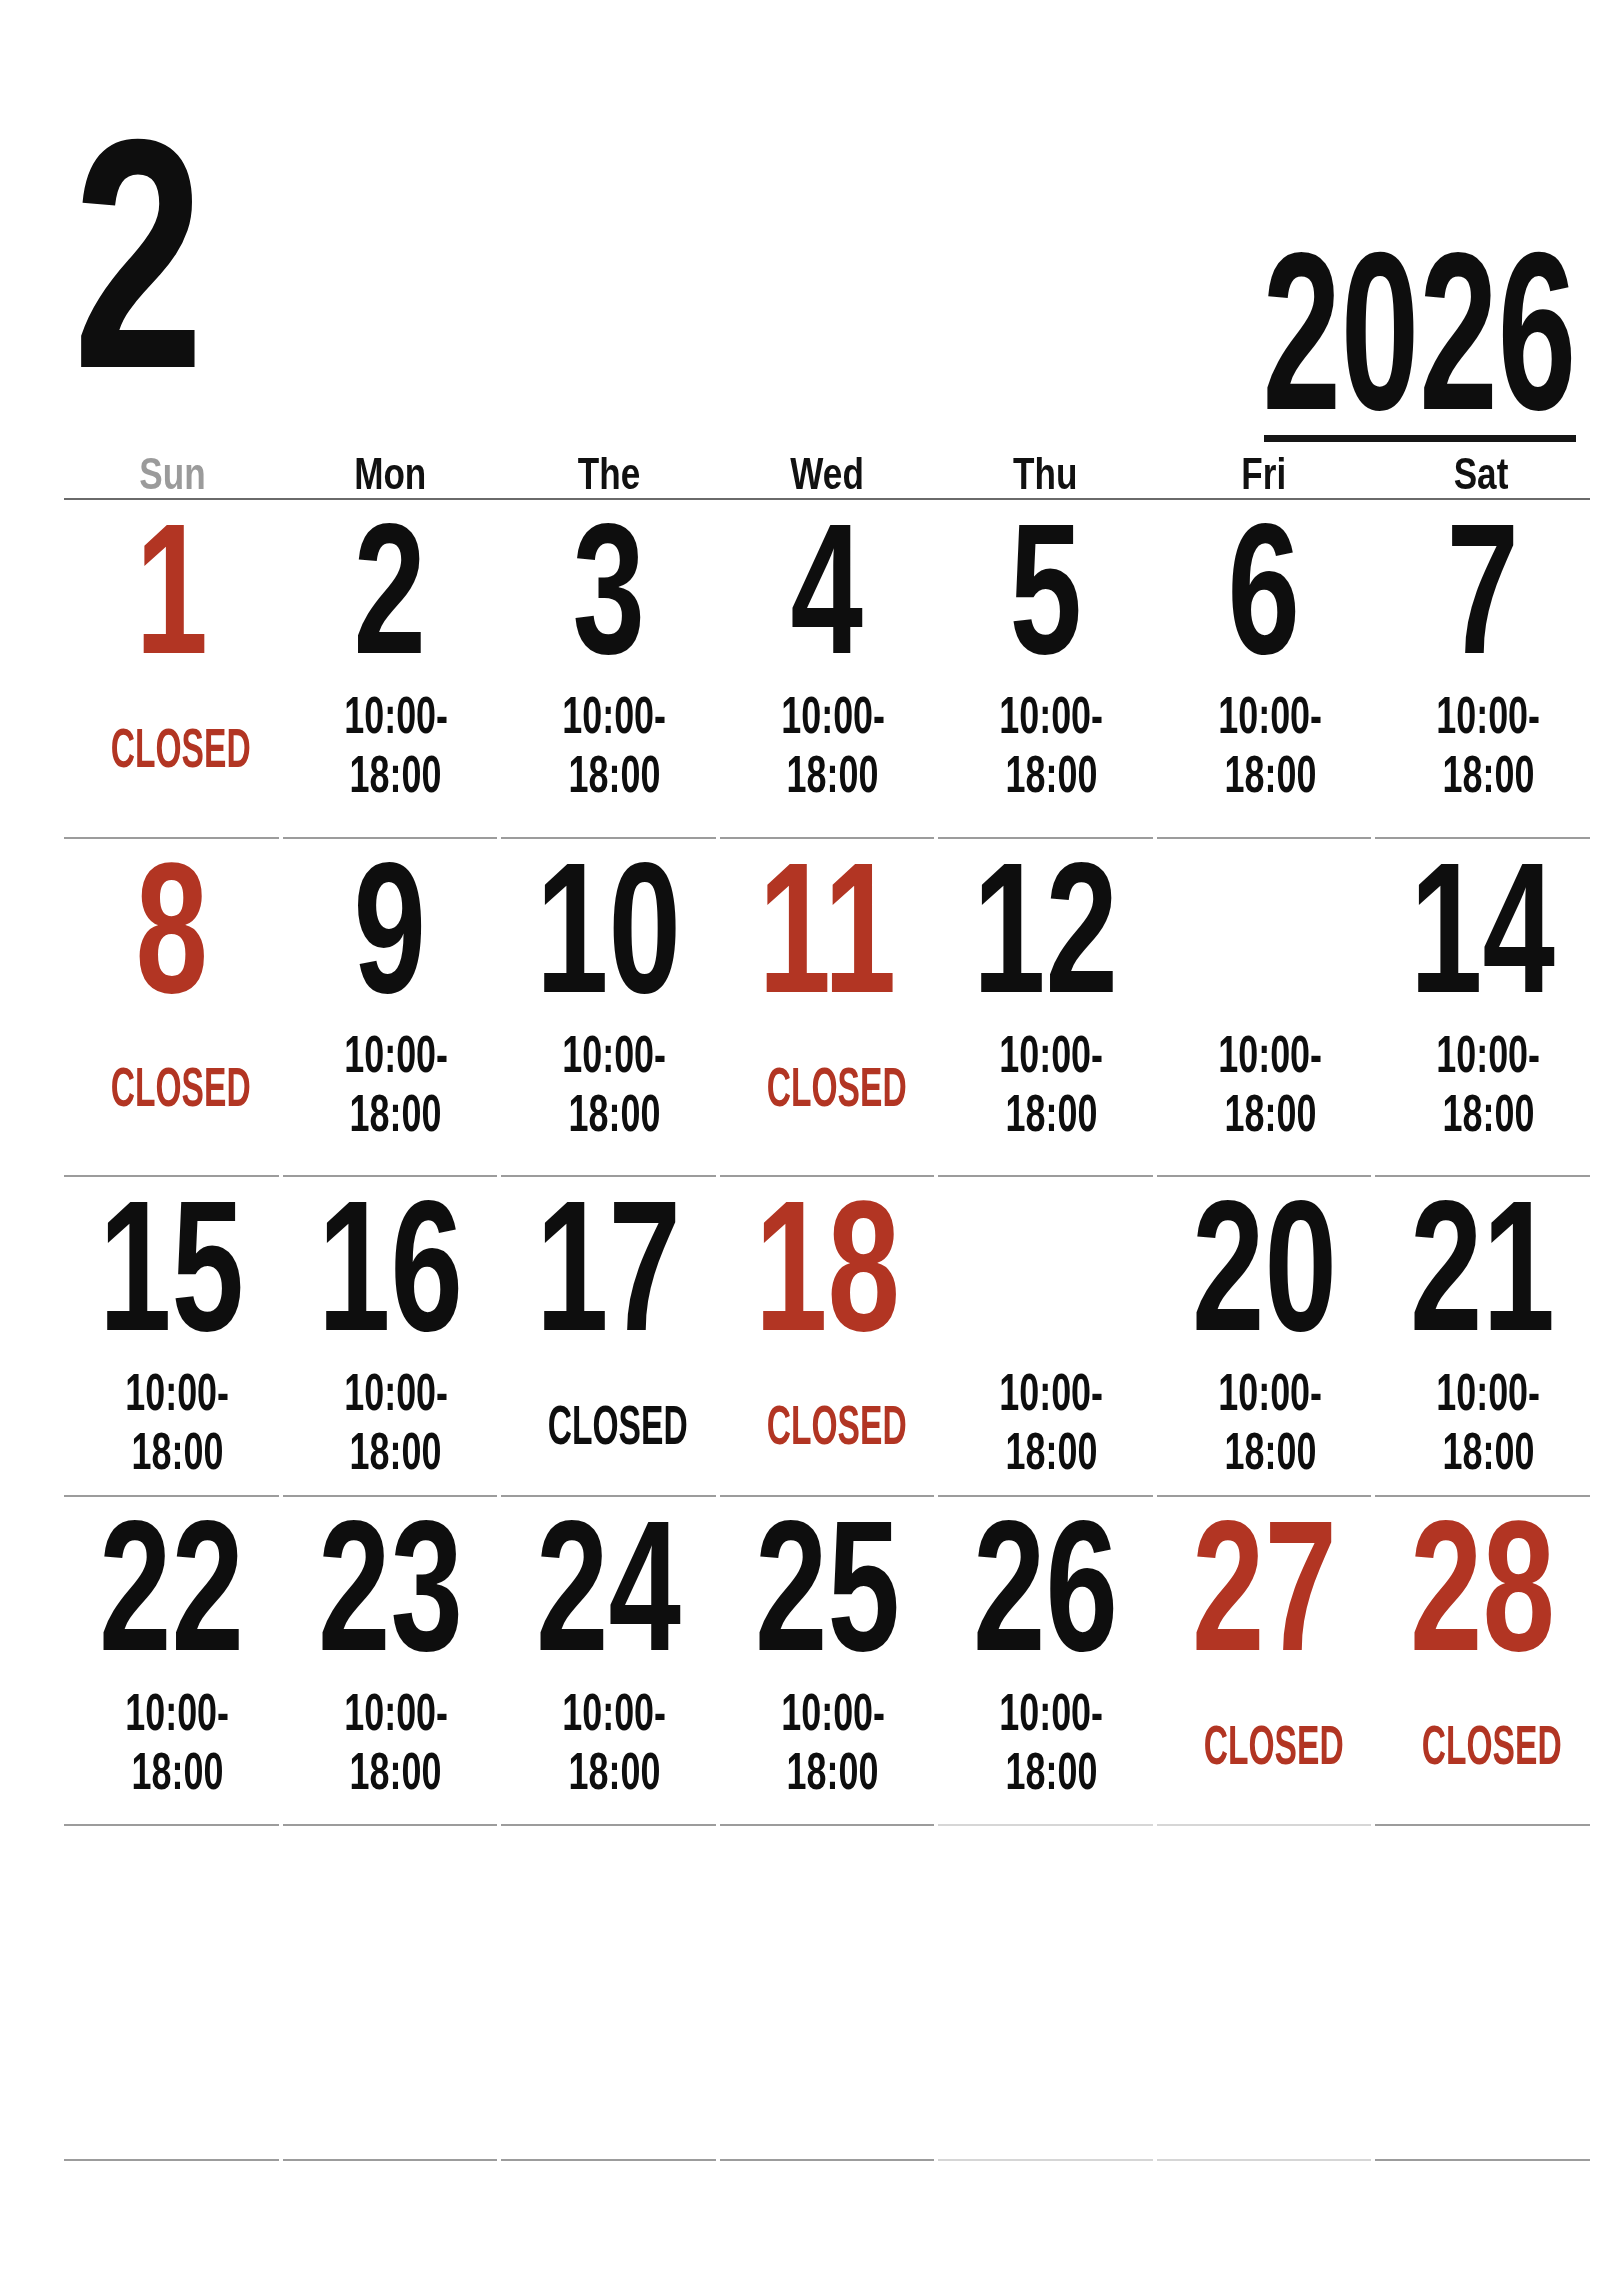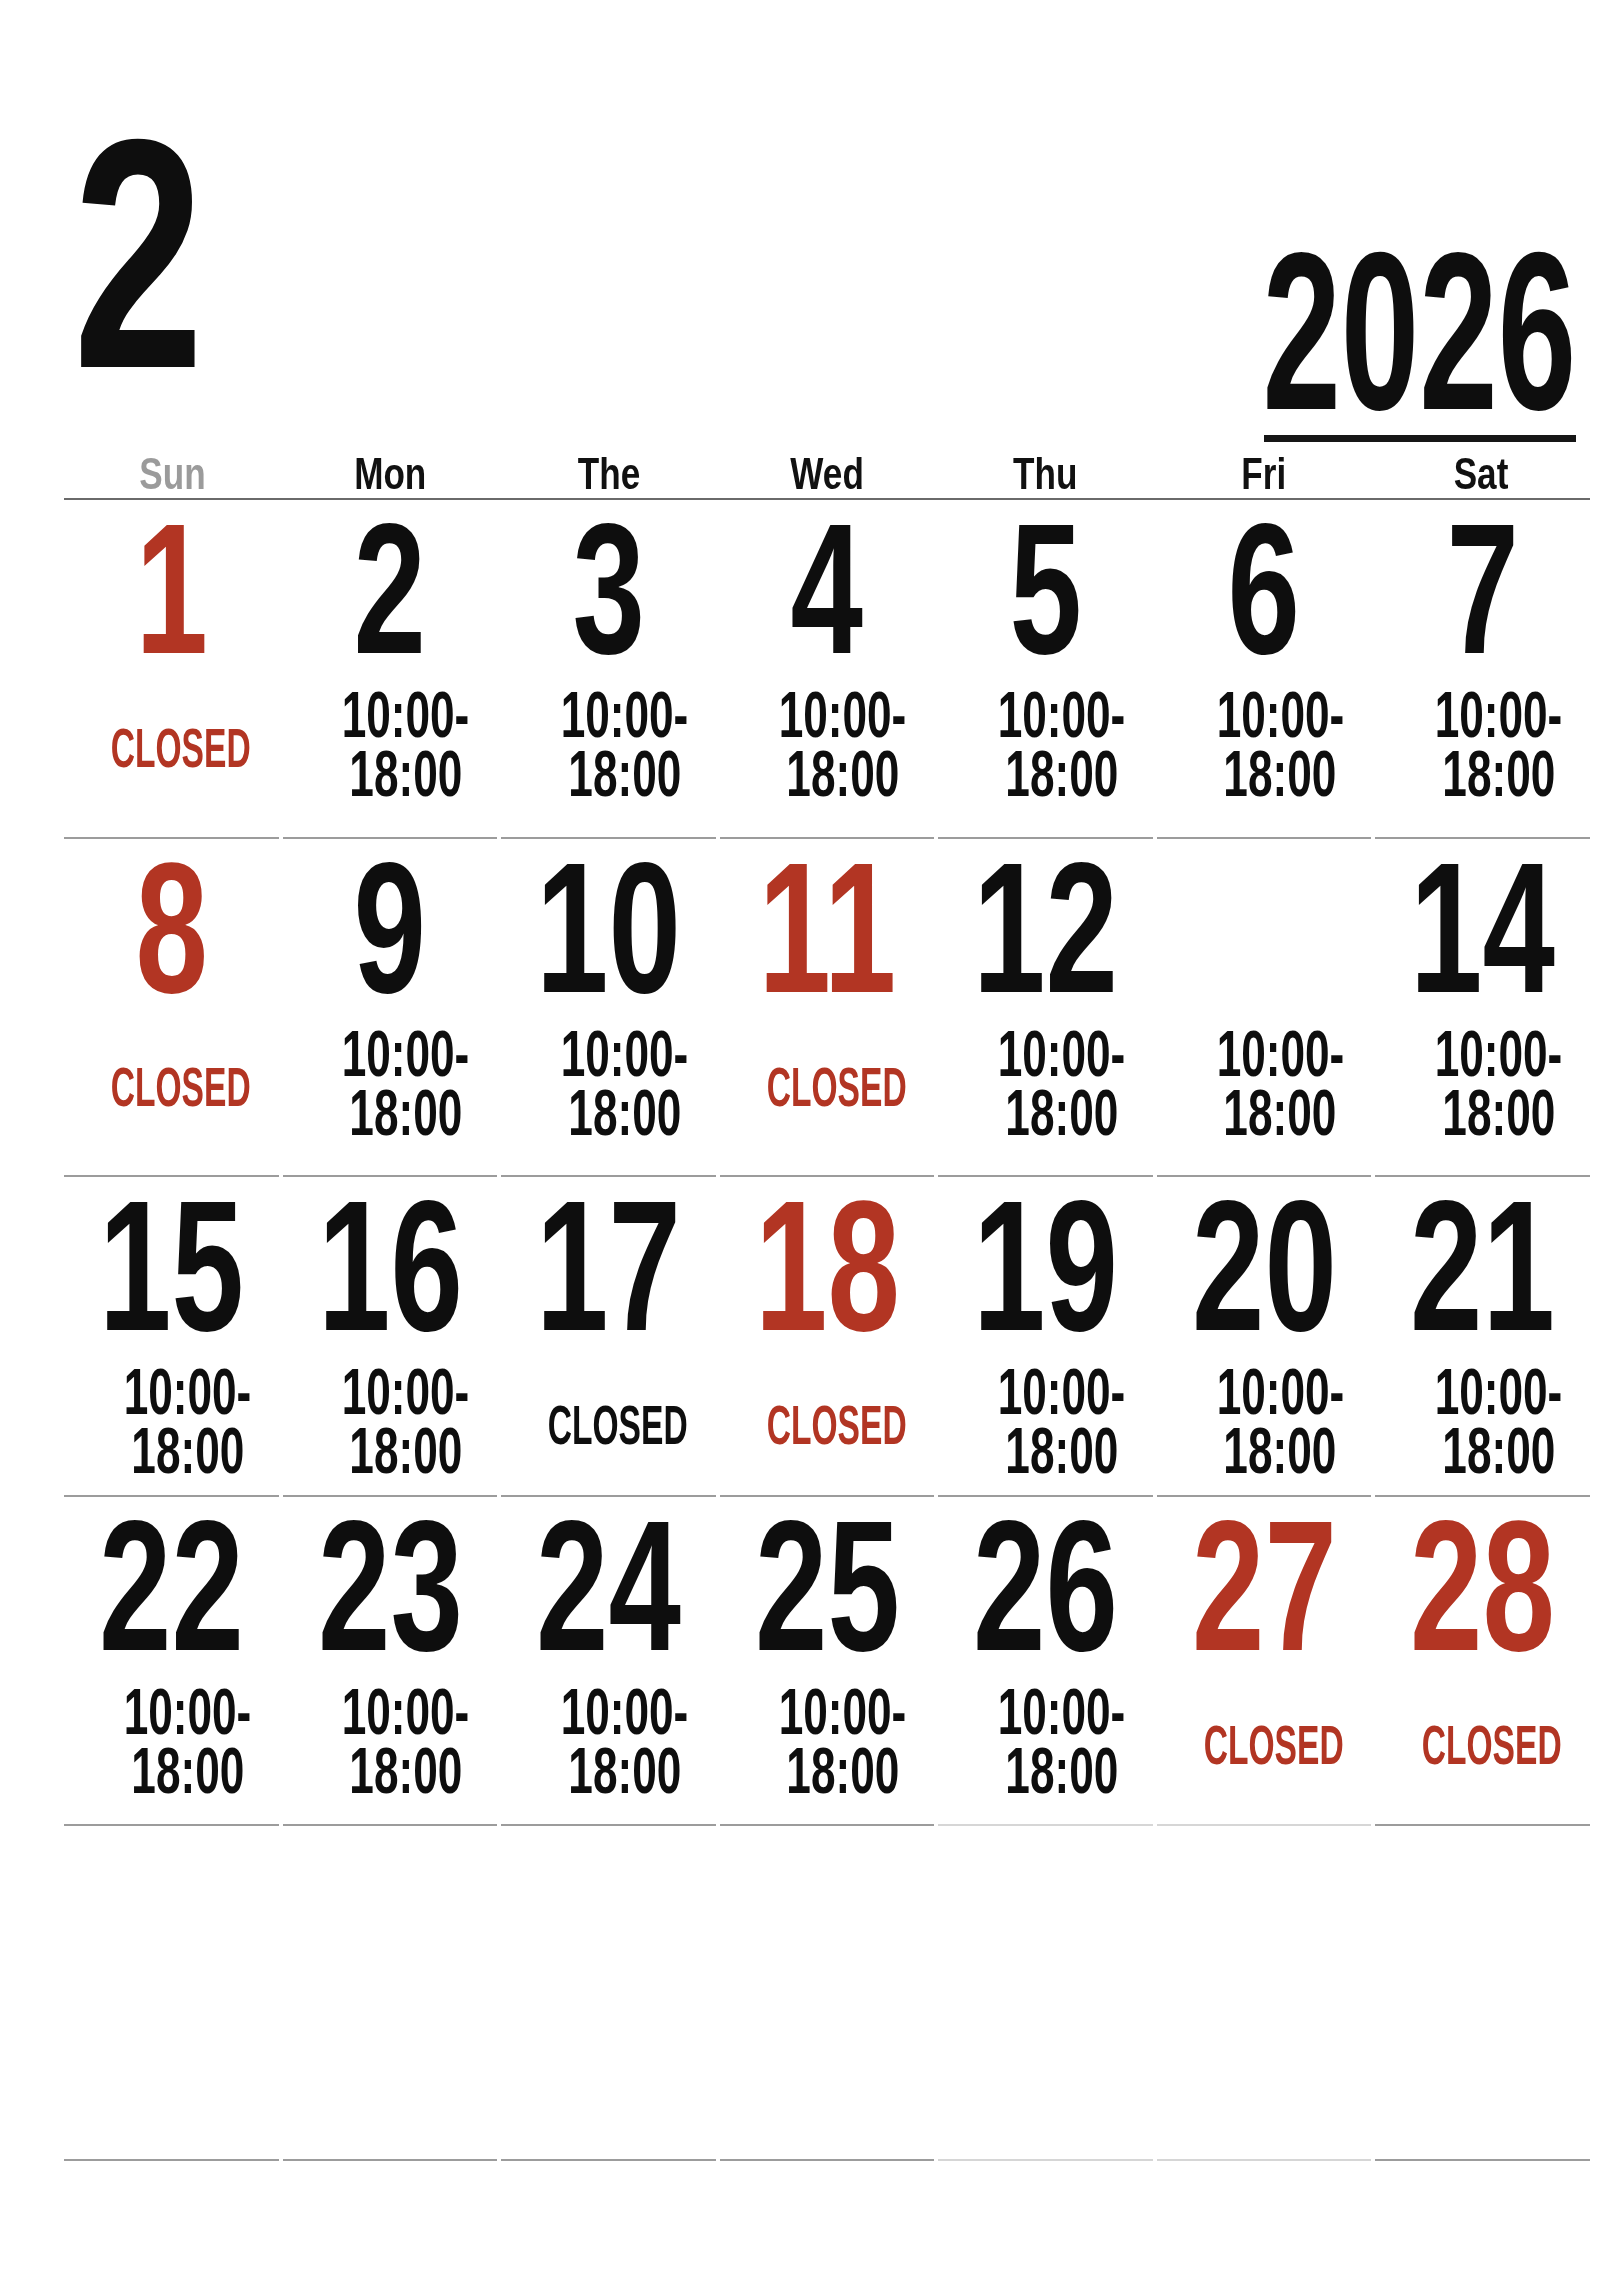--- a/index.html
+++ b/index.html
@@ -21,21 +21,21 @@
   .cal{position:absolute;left:64px;top:450px;width:1526px}
   .weekday-row{display:grid;grid-template-columns:repeat(7,1fr);column-gap:1px;height:48px;border-bottom:2.7px solid #6a6a6a}
   .weekday{text-align:center;font-size:45px;line-height:48px;font-weight:bold;color:#111111}
   .weekday.muted{color:#9b9b9b}
 
   .grid{display:grid;grid-template-columns:repeat(7,1fr);column-gap:3.6px;grid-template-rows:339px 338px 320px 329px 335px}
   .cell{position:relative;border-bottom:2.7px solid #9c9c9c}
   .cell.light{border-bottom-color:#d6d6d6}
 
   .num{position:absolute;top:-3.6px;left:0;width:100%;text-align:center;font-size:186px;line-height:186px;font-weight:bold;color:#0e0e0e}
-  .hours{position:absolute;top:186px;left:16px;width:100%;text-align:center;font-size:64px;line-height:59px;font-weight:bold;color:#0e0e0e}
+  .hours{position:absolute;top:186px;left:6px;width:100%;text-align:center;font-size:52px;line-height:59px;font-weight:bold;color:#0e0e0e}
   .closed{position:absolute;top:218px;left:0;width:100%;text-align:left;font-size:56px;line-height:59px;font-weight:bold;color:#0e0e0e}
   .red{color:#b23523}
 </style>
 </head>
 <body>
 
 <div>
 
   <div class="month-number">
     <span class="cx left" style="--sx:0.72">2</span>
@@ -161,21 +161,20 @@
         </div>
         <div class="cell">
           <div class="num"><span class="cx" style="--sx: 0.70;">17</span></div>
           <div class="closed"><span class="cx" style="--sx: 0.60;">CLOSED</span></div>
         </div>
         <div class="cell">
           <div class="num red"><span class="cx" style="--sx: 0.70;">18</span></div>
           <div class="closed red"><span class="cx" style="--sx: 0.60;">CLOSED</span></div>
         </div>
         <div class="cell">
-          <div class="num"><span class="cx" style="--sx: 0.70;">19</span></div>
           <div class="hours">
             <div><span class="cx" style="--sx: 0.69;">10:00-</span></div>
             <div><span class="cx" style="--sx: 0.69;">18:00</span></div>
           </div>
         </div>
         <div class="cell">
           <div class="num"><span class="cx" style="--sx: 0.70;">20</span></div>
           <div class="hours">
             <div><span class="cx" style="--sx: 0.69;">10:00-</span></div>
             <div><span class="cx" style="--sx: 0.69;">18:00</span></div>

